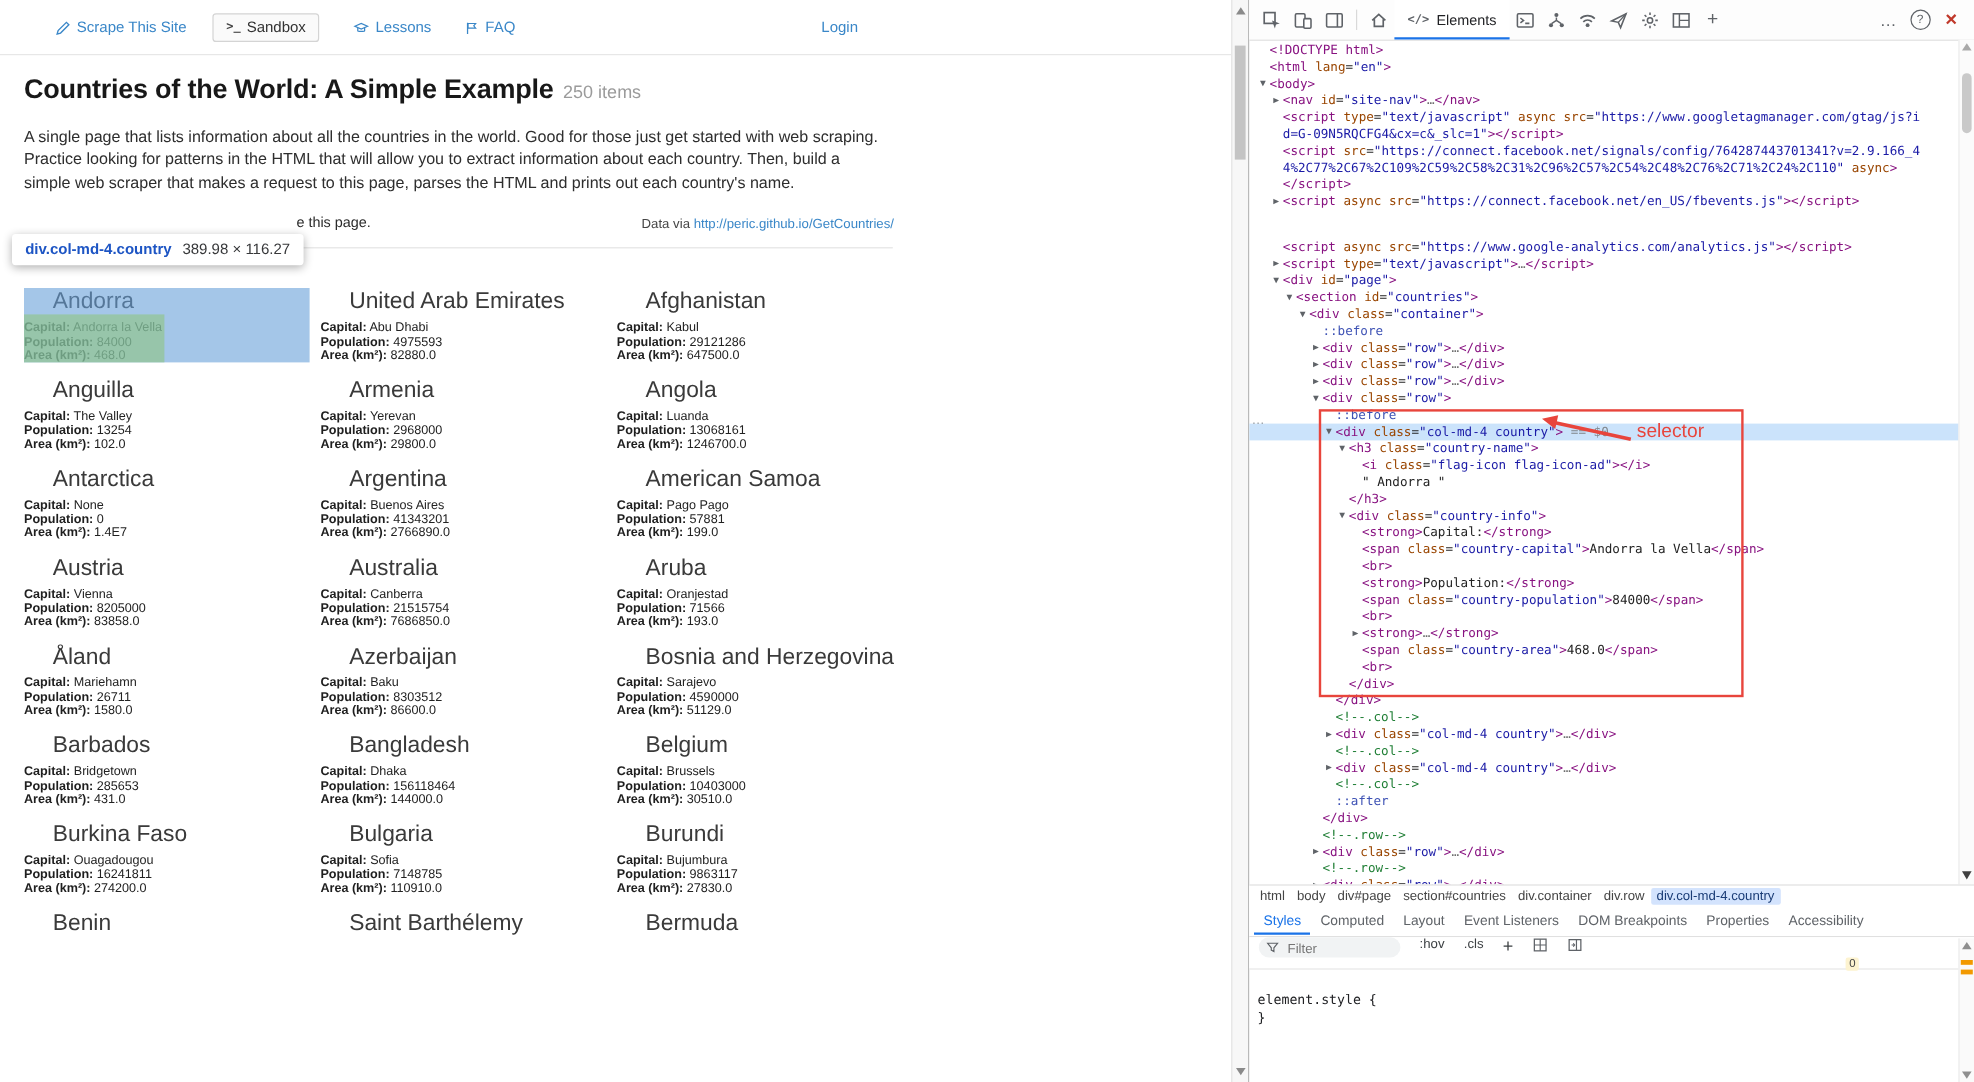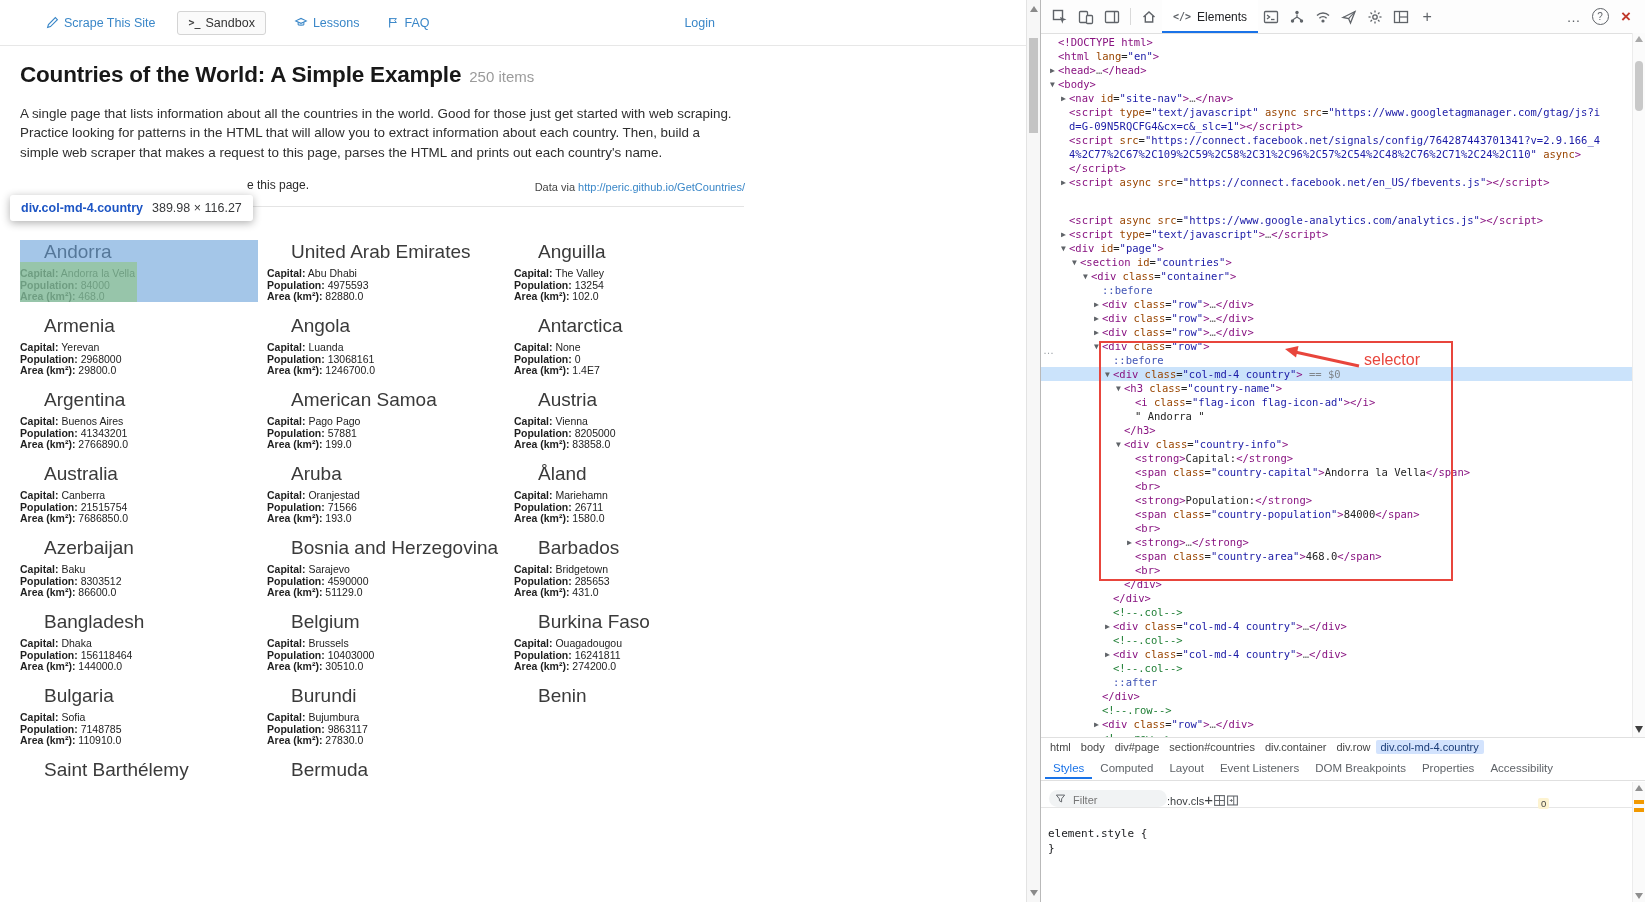--- a/index.html
+++ b/index.html
@@ -3,21 +3,21 @@
 <meta charset="utf-8">
 <style>
   html,body{margin:0;padding:0;width:1645px;height:902px;overflow:hidden;background:#fff;
     font-family:"Liberation Sans",sans-serif;}
   #app{position:relative;width:1645px;height:902px;background:#fff;}
 
   
   .page{position:absolute;left:0;top:0;width:1026px;height:902px;background:#fff;overflow:hidden;}
   .site-nav{height:45px;border-bottom:1px solid #e7e7e7;display:flex;align-items:center;}
   .nav-inner{width:745px;display:flex;align-items:center;height:100%;padding-left:46px;box-sizing:border-box;font-size:12.5px;}
-  .nav-link{color:#3a87c8;display:inline-flex;align-items:center;gap:5px;text-decoration:none;cursor:pointer;}
+  .nav-link{color:#3a87c8;display:inline-flex;align-items:flex-end;gap:5px;text-decoration:none;cursor:pointer;}
   .brand{margin-right:22px;}
   .nav-sandbox{display:inline-flex;align-items:center;gap:5px;border:1px solid #d4d4d4;border-radius:3px;
     background:#fafafa;color:#333;padding:4px 10px;cursor:pointer;}
   .term-glyph{font-family:"DejaVu Sans Mono",monospace;font-size:10px;color:#444;font-weight:bold;}
   .nav-item{margin-left:28px;}
   .nav-login{margin-left:auto;margin-right:30px;color:#3a87c8;cursor:pointer;font-size:12.5px;}
   .nav-icon svg{display:block;}
 
   .page-header{margin:16px 0 0 20px;}
   .page-title{display:inline;font-size:22.5px;font-weight:bold;color:#181818;letter-spacing:-0.2px;}
@@ -89,21 +89,21 @@
     background:#fff;display:flex;align-items:center;font-size:11px;color:#454545;padding-left:4px;box-sizing:border-box;overflow:hidden;}
   .crumb{padding:1px 5px;white-space:nowrap;cursor:pointer;}
   .crumb.active{background:#d3e3fd;color:#1a3c76;border-radius:2px;}
 
   .dt-styles-tabs{position:absolute;left:0;top:755px;width:605px;height:26px;border-bottom:1px solid #e0e0e0;
     display:flex;align-items:center;font-size:11.5px;color:#5f6368;background:#fff;padding-left:4px;box-sizing:border-box;}
   .stab{padding:5px 8px;cursor:pointer;white-space:nowrap;}
   .stab.active{color:#1a73e8;box-shadow:inset 0 -2px 0 #1a73e8;}
 
   .dt-styles-toolbar{position:absolute;left:0;top:781px;width:605px;height:27px;border-bottom:1px solid #e6e6e6;
-    display:flex;align-items:flex-end;gap:0;padding:0 8px;box-sizing:border-box;background:#fff;}
+    display:flex;align-items:flex-start;gap:16px;padding:0 8px;box-sizing:border-box;background:#fff;}
   .filter-wrap{position:relative;width:118px;height:17px;background:#f1f3f4;border-radius:9px;flex:none;}
   .filter-wrap svg{position:absolute;left:6px;top:3px;}
   .filter-input{position:absolute;left:22px;top:0;width:90px;height:17px;border:0;background:transparent;
     font-size:11px;color:#333;outline:none;font-family:"Liberation Sans",sans-serif;}
   .mini-btn{font-size:11px;color:#3c4043;cursor:pointer;white-space:nowrap;}
   .mini-plus{font-size:15px;color:#3c4043;cursor:pointer;line-height:1;}
   .styles-icon{color:#5f6368;cursor:pointer;display:flex;align-items:center;}
 
   .dt-style-code{position:absolute;left:0;top:808px;width:592px;padding:18px 0 0 7px;
     font-family:"DejaVu Sans Mono",monospace;font-size:11px;color:#202124;box-sizing:border-box;}
@@ -185,20 +185,28 @@
   </div>
         <div class="country-cell">
     <h3 class="c-name">United Arab Emirates</h3>
     <div class="c-info">
       <div><span class="lbl">Capital:</span> <span>Abu Dhabi</span></div>
       <div><span class="lbl">Population:</span> <span>4975593</span></div>
       <div><span class="lbl">Area (km²):</span> <span>82880.0</span></div>
     </div>
   </div>
         <div class="country-cell">
+    <h3 class="c-name">Afghanistan</h3>
+    <div class="c-info">
+      <div><span class="lbl">Capital:</span> <span>Kabul</span></div>
+      <div><span class="lbl">Population:</span> <span>29121286</span></div>
+      <div><span class="lbl">Area (km²):</span> <span>647500.0</span></div>
+    </div>
+  </div>
+        <div class="country-cell">
     <h3 class="c-name">Anguilla</h3>
     <div class="c-info">
       <div><span class="lbl">Capital:</span> <span>The Valley</span></div>
       <div><span class="lbl">Population:</span> <span>13254</span></div>
       <div><span class="lbl">Area (km²):</span> <span>102.0</span></div>
     </div>
   </div>
         <div class="country-cell">
     <h3 class="c-name">Armenia</h3>
     <div class="c-info">
@@ -451,21 +459,20 @@
         <span class="tbtn">
             <span class="tb-help">?</span>
           </span>
         <span class="tbtn tb-close">×</span>
       </span>
     </div>
 
     <div class="dt-tree">
         <div class="ln" style="padding-left: 6px;"><span class="arw"></span><span class="sg-t">&lt;!DOCTYPE html&gt;</span></div>
         <div class="ln" style="padding-left: 6px;"><span class="arw"></span><span class="sg-t">&lt;html </span><span class="sg-a">lang</span><span class="sg-x">=</span><span class="sg-v">"en"</span><span class="sg-t">&gt;</span></div>
-        <div class="ln" style="padding-left: 6px;"><span class="arw">▶</span><span class="sg-t">&lt;head&gt;</span><span class="sg-e">…</span><span class="sg-t">&lt;/head&gt;</span></div>
         <div class="ln" style="padding-left: 6px;"><span class="arw">▼</span><span class="sg-t">&lt;body&gt;</span></div>
         <div class="ln" style="padding-left: 17px;"><span class="arw">▶</span><span class="sg-t">&lt;nav </span><span class="sg-a">id</span><span class="sg-x">=</span><span class="sg-v">"site-nav"</span><span class="sg-t">&gt;</span><span class="sg-e">…</span><span class="sg-t">&lt;/nav&gt;</span></div>
         <div class="ln" style="padding-left: 17px;"><span class="arw"></span><span class="sg-t">&lt;script </span><span class="sg-a">type</span><span class="sg-x">=</span><span class="sg-v">"text/javascript"</span><span class="sg-x"> </span><span class="sg-a">async</span><span class="sg-x"> </span><span class="sg-a">src</span><span class="sg-x">=</span><span class="sg-v">"https://www.googletagmanager.com/gtag/js?i</span></div>
         <div class="ln" style="padding-left: 17px;"><span class="arw"></span><span class="sg-v">d=G-09N5RQCFG4&amp;cx=c&amp;_slc=1"</span><span class="sg-t">&gt;&lt;/script&gt;</span></div>
         <div class="ln" style="padding-left: 17px;"><span class="arw"></span><span class="sg-t">&lt;script </span><span class="sg-a">src</span><span class="sg-x">=</span><span class="sg-v">"https://connect.facebook.net/signals/config/764287443701341?v=2.9.166_4</span></div>
         <div class="ln" style="padding-left: 17px;"><span class="arw"></span><span class="sg-v">4%2C77%2C67%2C109%2C59%2C58%2C31%2C96%2C57%2C54%2C48%2C76%2C71%2C24%2C110"</span><span class="sg-x"> </span><span class="sg-a">async</span><span class="sg-t">&gt;</span></div>
         <div class="ln" style="padding-left: 17px;"><span class="arw"></span><span class="sg-t">&lt;/script&gt;</span></div>
         <div class="ln" style="padding-left: 17px;"><span class="arw">▶</span><span class="sg-t">&lt;script </span><span class="sg-a">async</span><span class="sg-x"> </span><span class="sg-a">src</span><span class="sg-x">=</span><span class="sg-v">"https://connect.facebook.net/en_US/fbevents.js"</span><span class="sg-t">&gt;&lt;/script&gt;</span></div>
         <div class="ln" style="padding-left: 17px; margin-top: 24px;"><span class="arw"></span><span class="sg-t">&lt;script </span><span class="sg-a">async</span><span class="sg-x"> </span><span class="sg-a">src</span><span class="sg-x">=</span><span class="sg-v">"https://www.google-analytics.com/analytics.js"</span><span class="sg-t">&gt;&lt;/script&gt;</span></div>
         <div class="ln" style="padding-left: 17px;"><span class="arw">▶</span><span class="sg-t">&lt;script </span><span class="sg-a">type</span><span class="sg-x">=</span><span class="sg-v">"text/javascript"</span><span class="sg-t">&gt;</span><span class="sg-e">…</span><span class="sg-t">&lt;/script&gt;</span></div>

